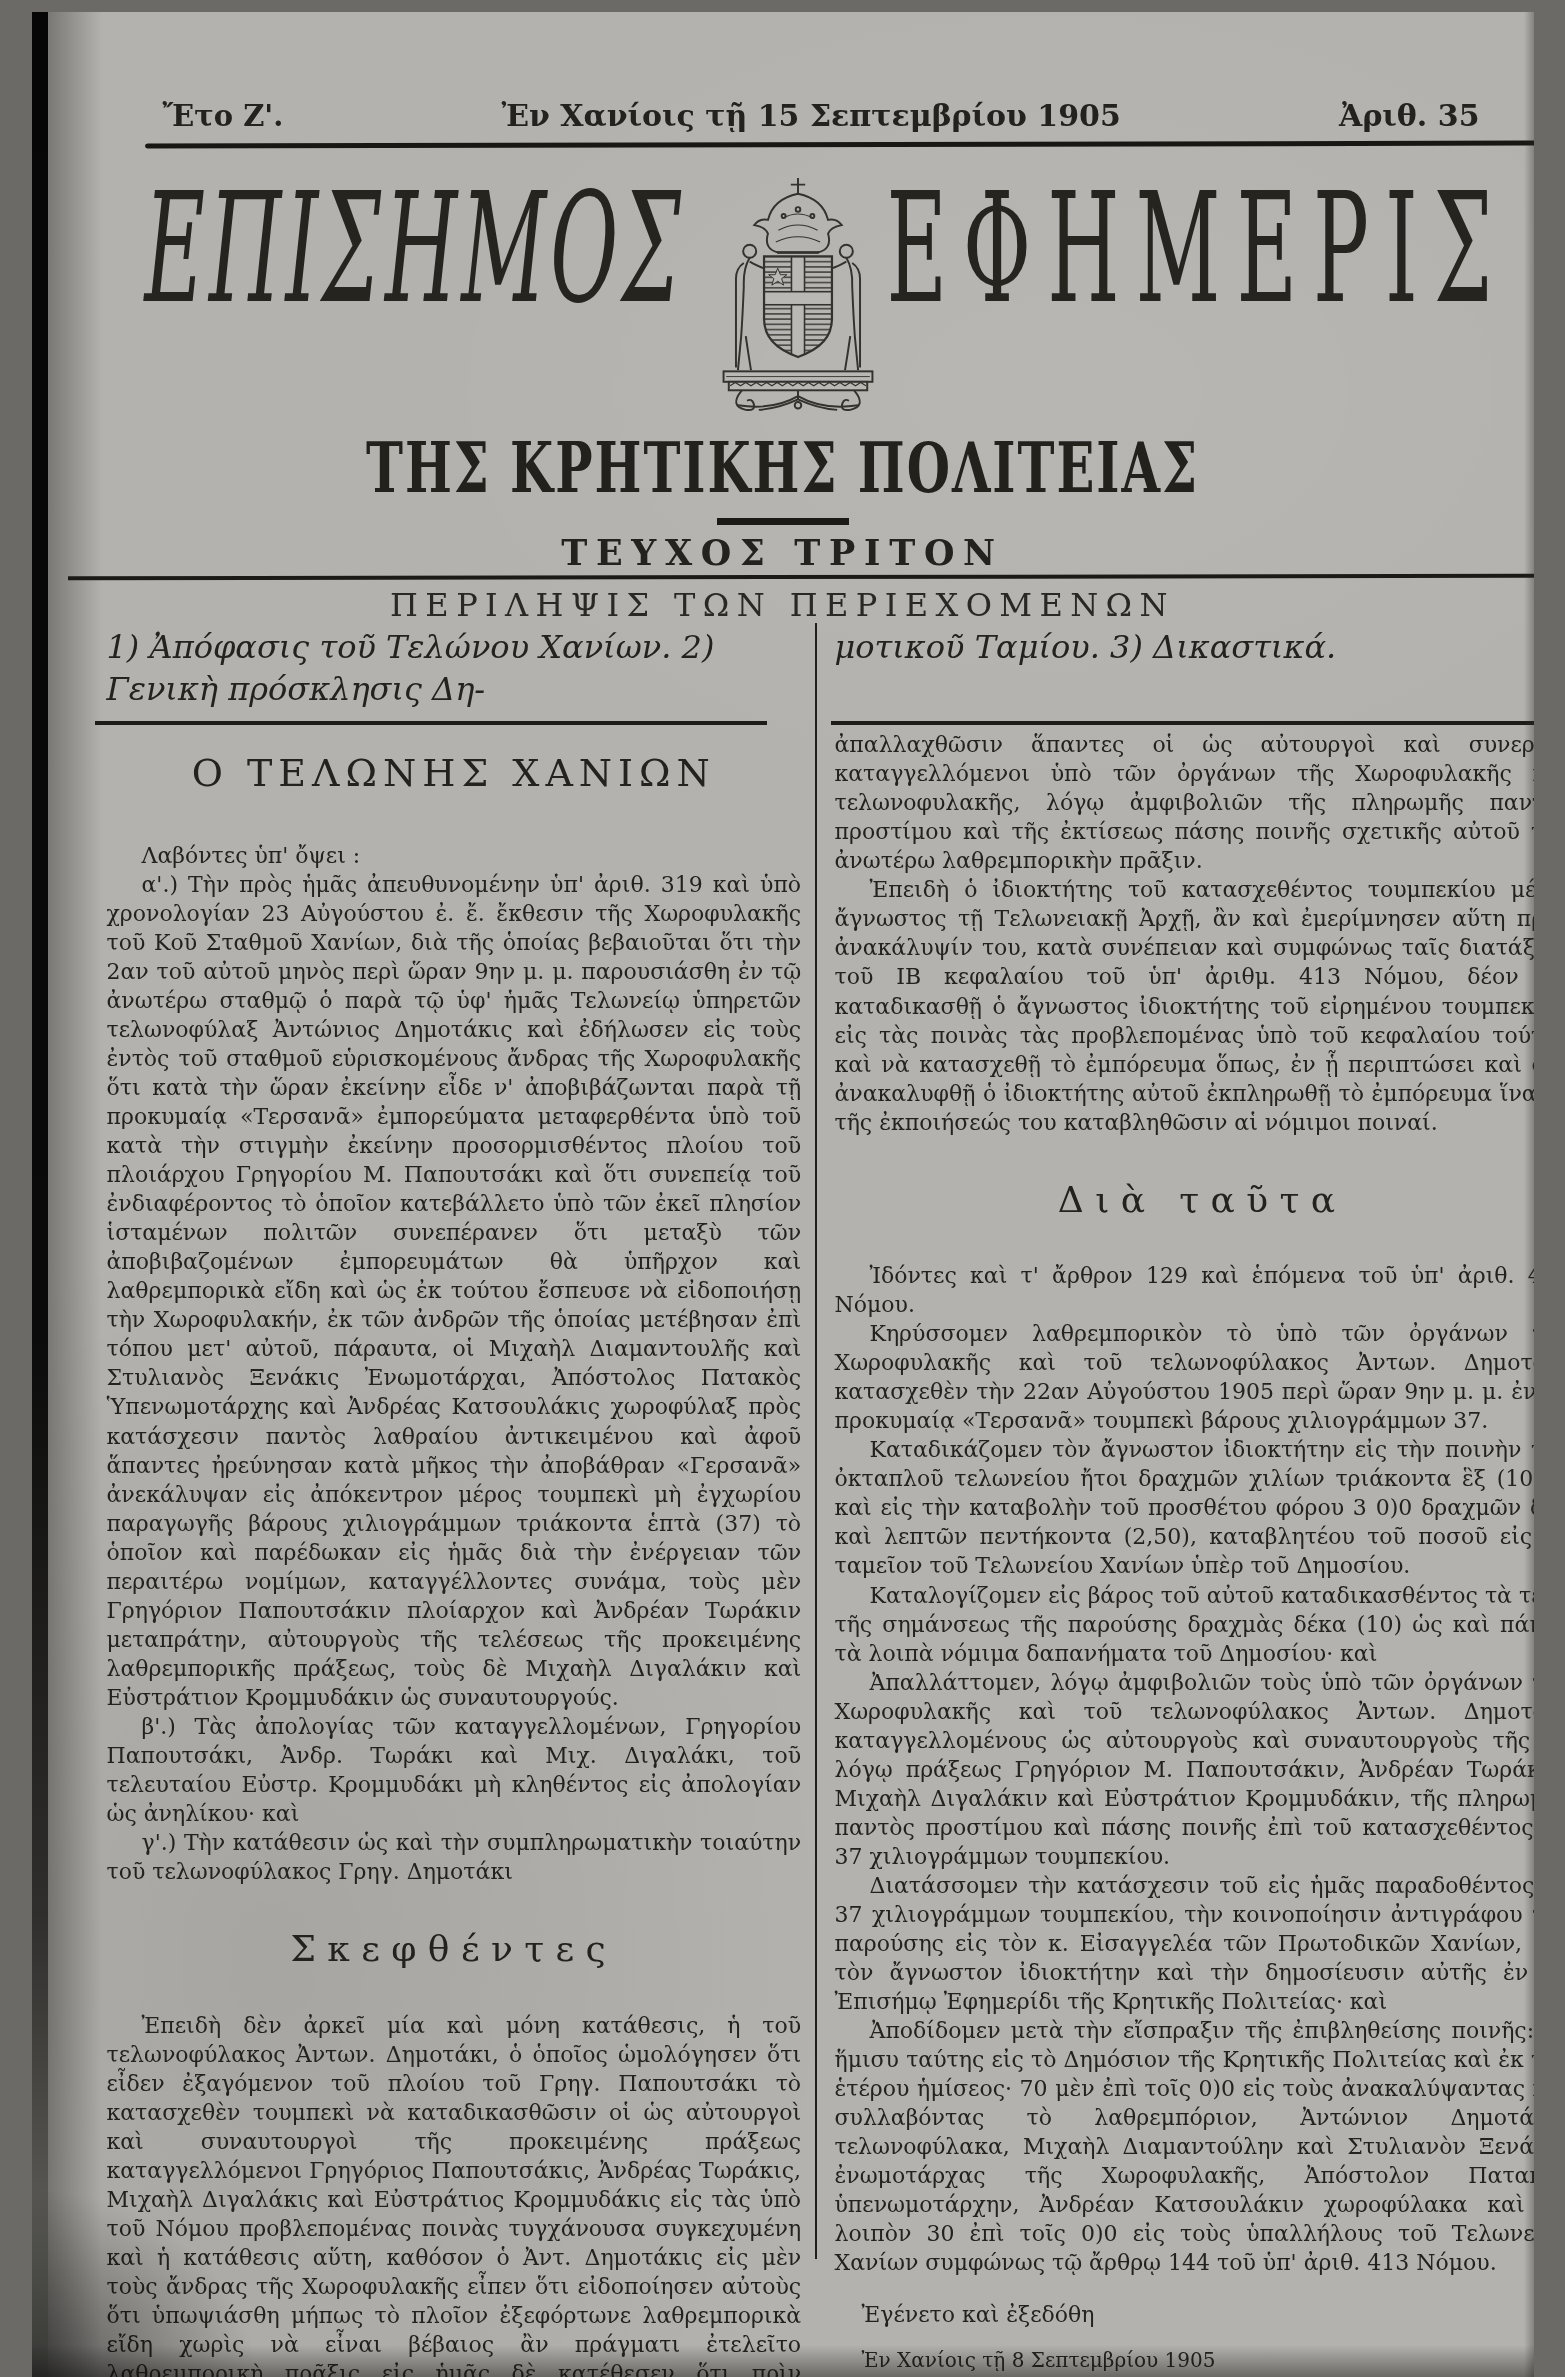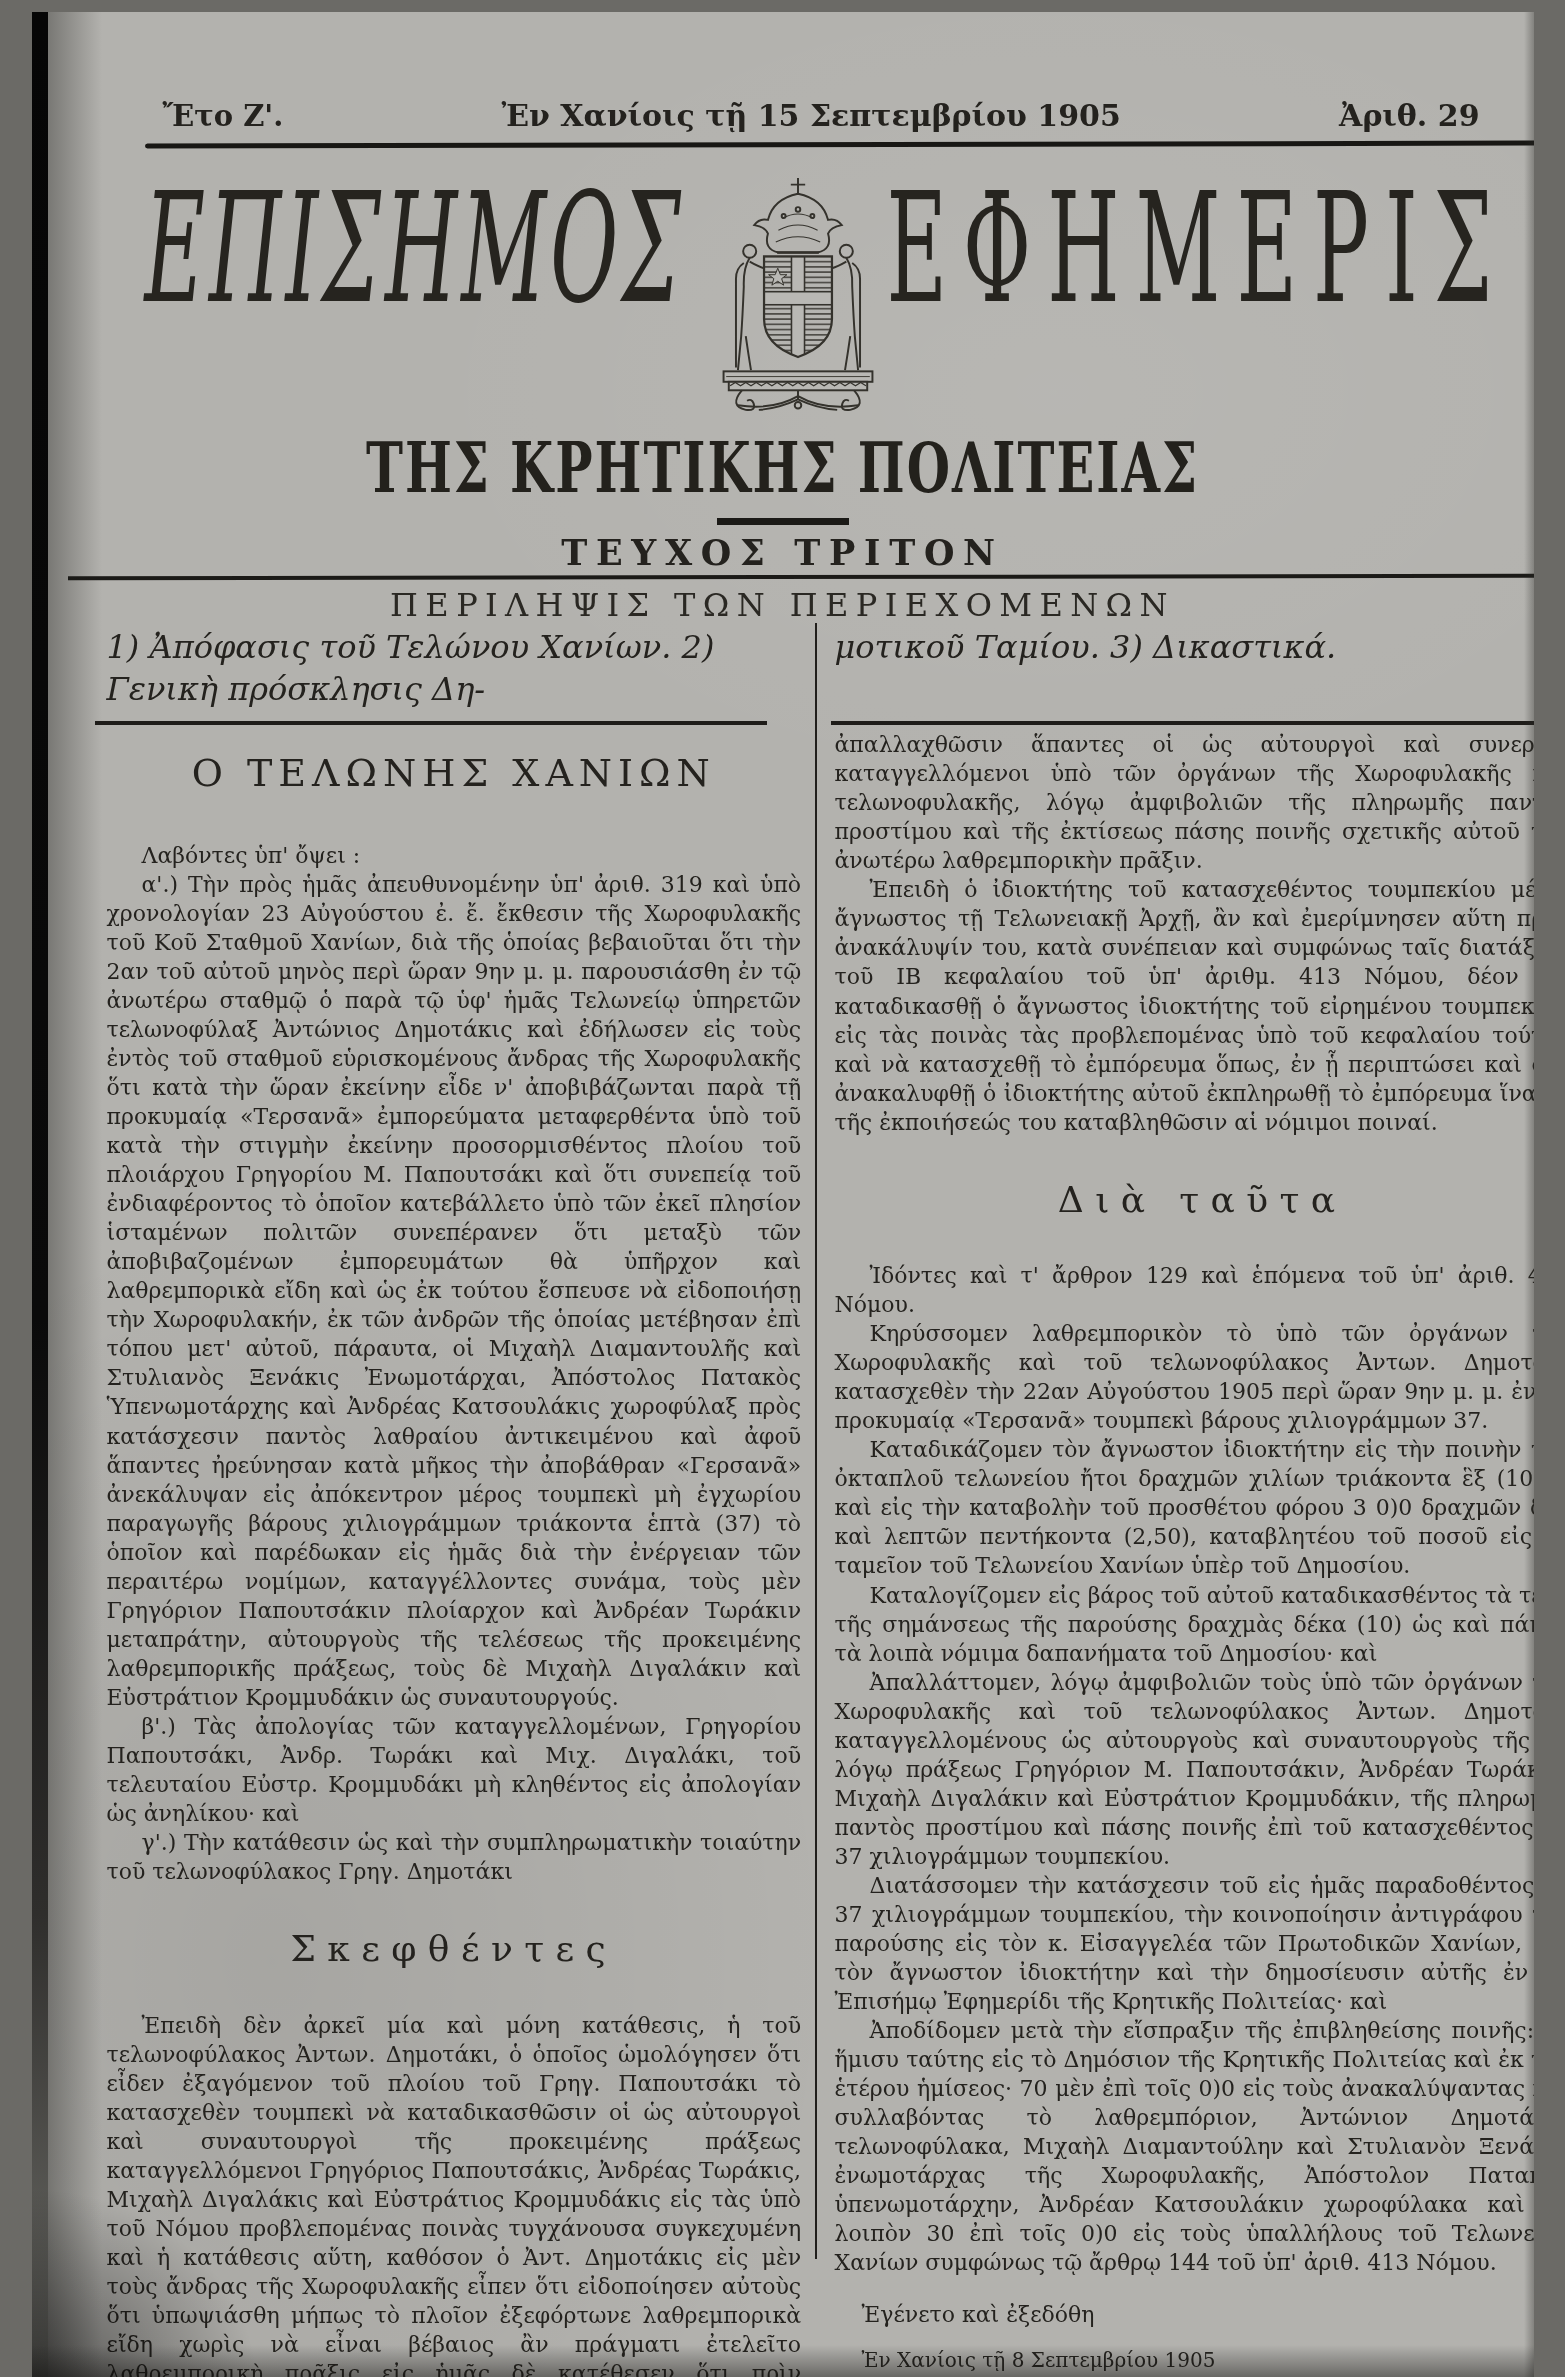--- a/index.html
+++ b/index.html
@@ -73,21 +73,21 @@
   .sig.place8{text-indent:27px;font-size:20px;margin-top:17.5px;}
 </style>
 </head>
 <body>
 
 <div class="scan">
 
   <div class="hdr">
     <span class="year">Ἔτο Ζ'.</span>
     <span class="dateline">Ἐν Χανίοις τῇ 15 Σεπτεμβρίου 1905</span>
-    <span class="num">Ἀριθ. 29</span>
+    <span class="num">Ἀριθ. 35</span>
   </div>
   <div class="rule-main"></div>
 
   <div class="mast-left">
     <span class="mast-word">ΕΠΙΣΗΜΟΣ</span>
   </div>
   <div class="emblem">
     <svg width="222" height="242" viewBox="0 0 340 360">
       <defs>
         <pattern id="hatch" width="8" height="8" patternUnits="userSpaceOnUse">

